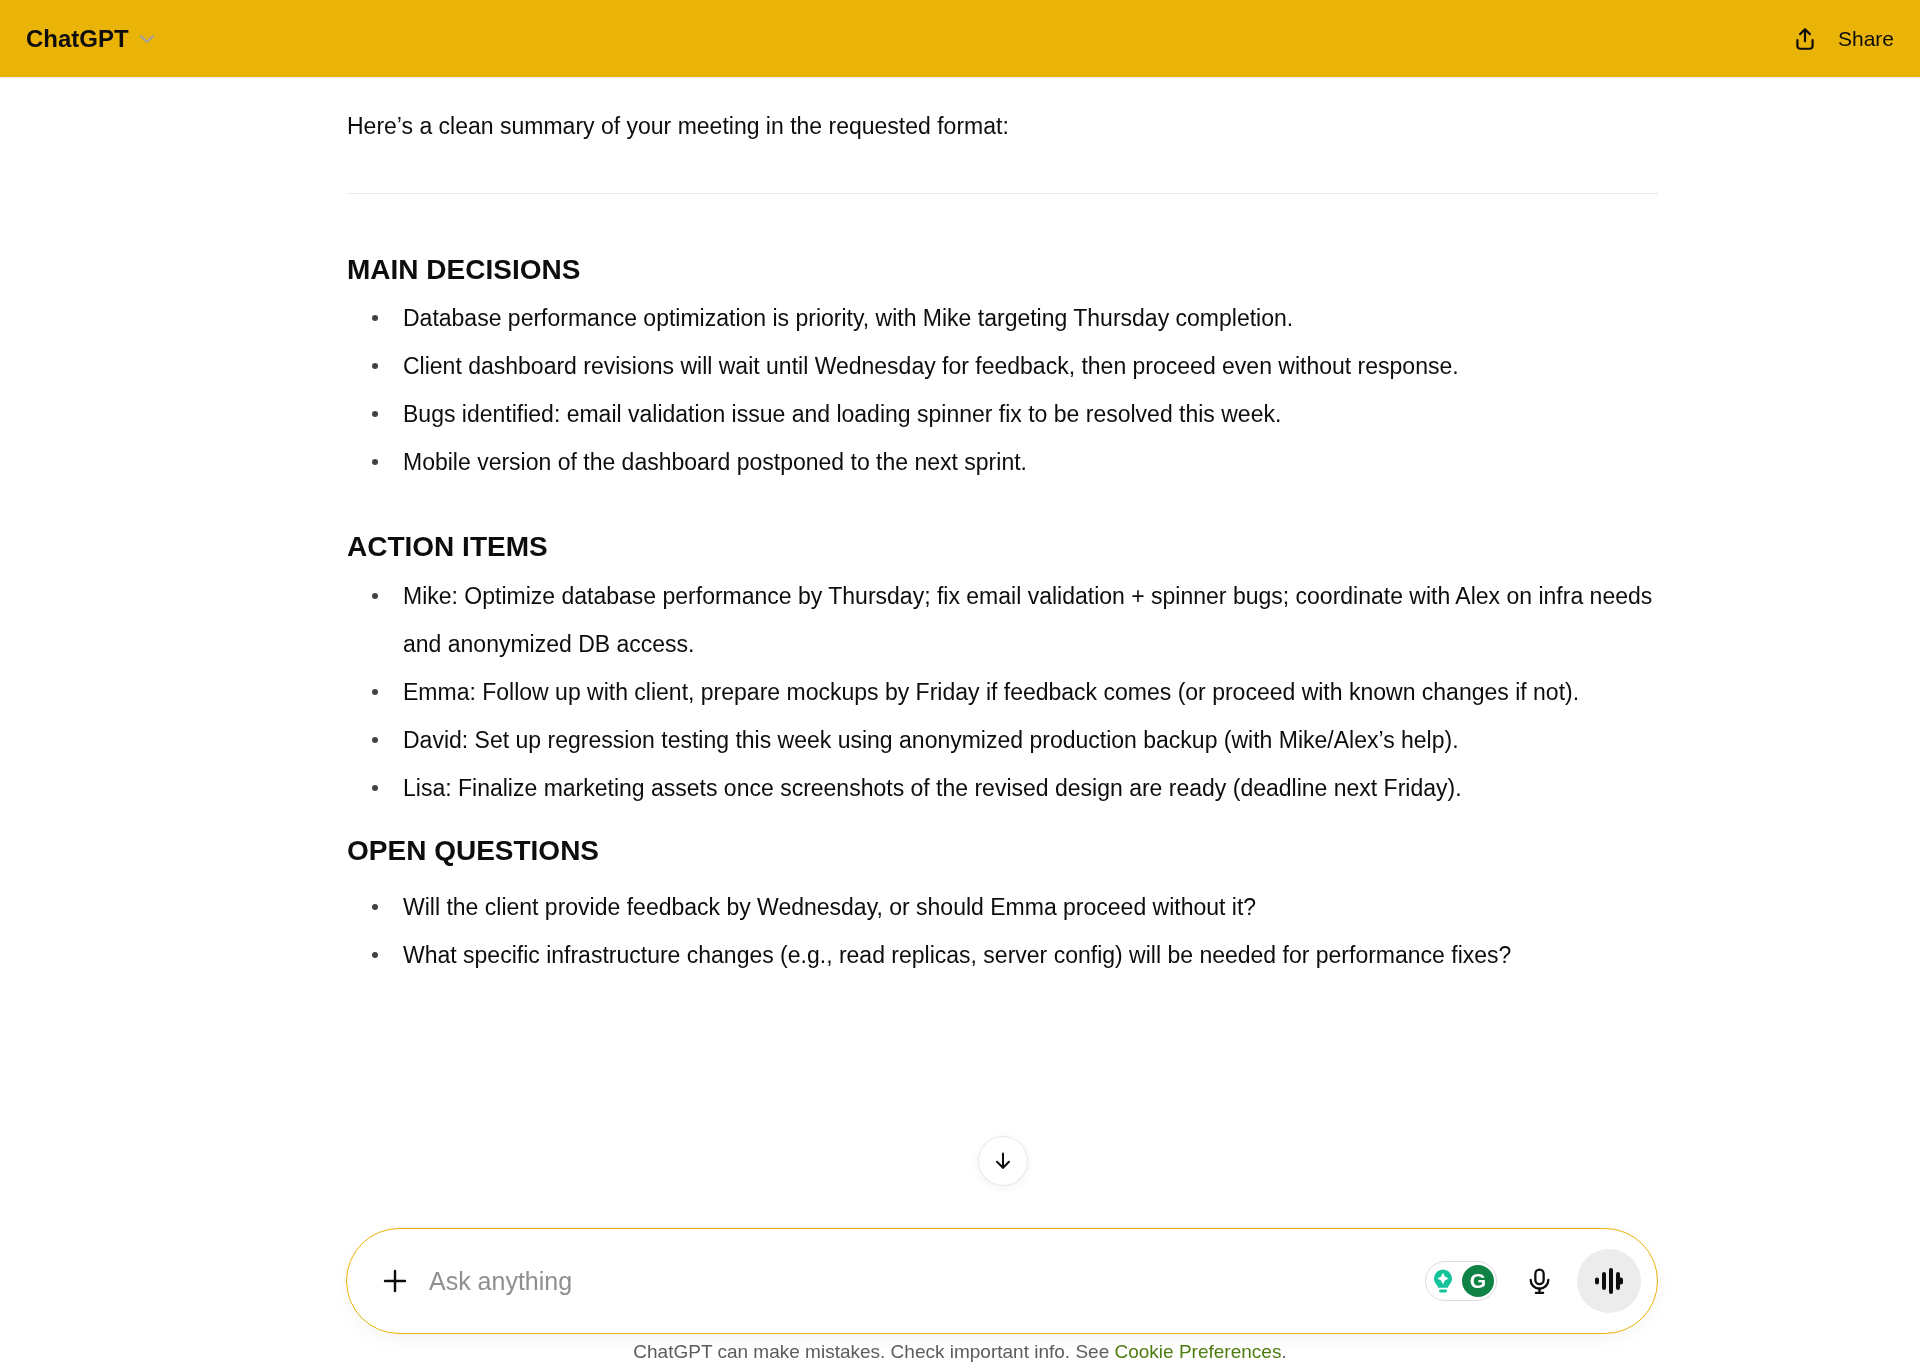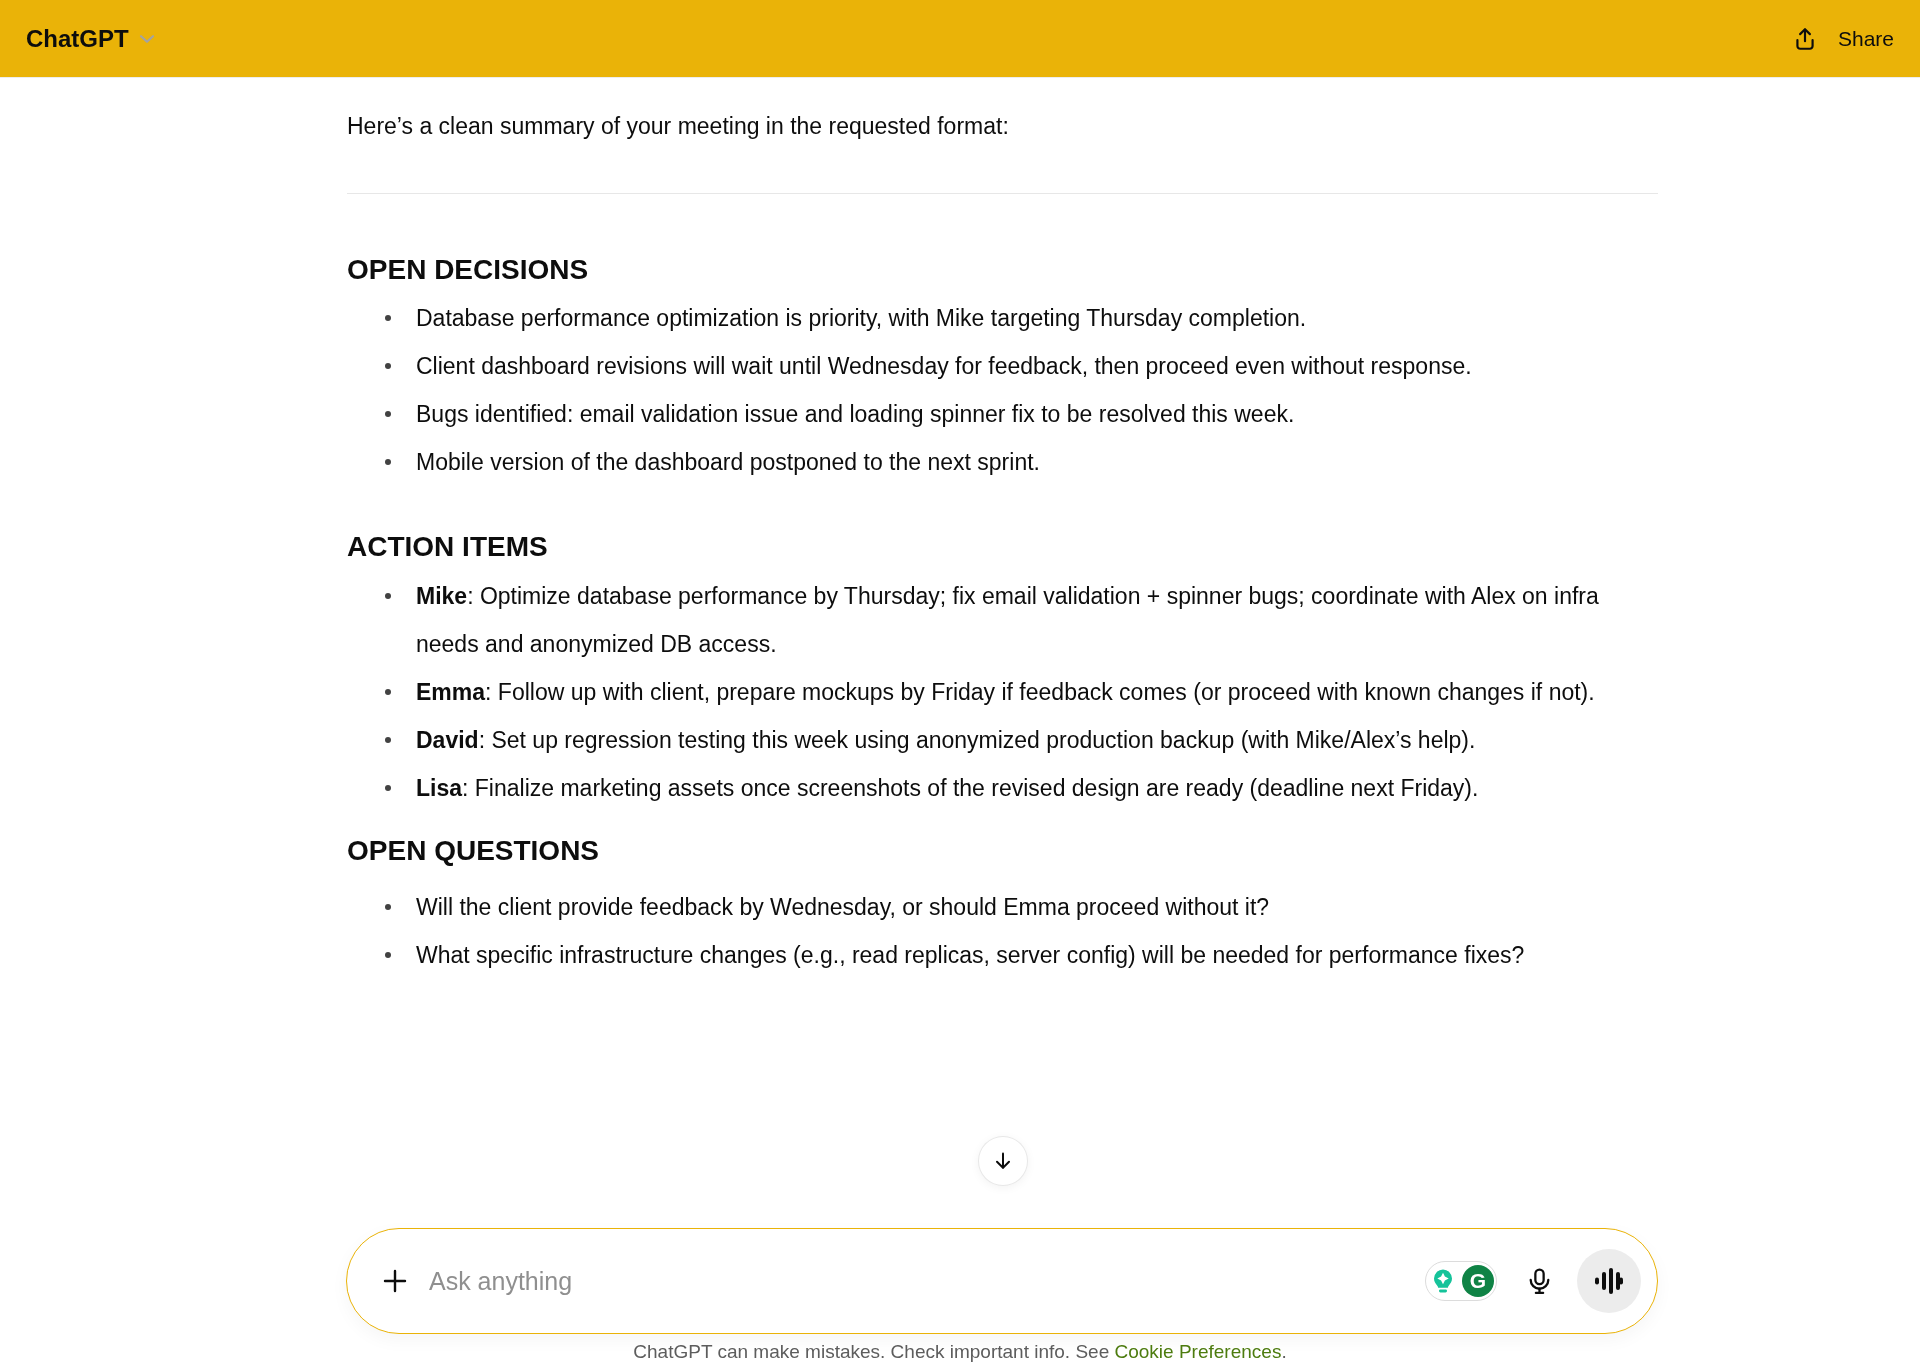--- a/index.html
+++ b/index.html
@@ -28,33 +28,33 @@
   }
 
   
   .content { position:absolute; left:347px; top:0; width:1311px; z-index:1; }
   .intro { margin-top:112px; font-size:23px; line-height:28px; }
   .divider { border:0; height:1px; background:#e7e7e7; margin:53px 0 0; }
   .sec-heading { font-size:28px; line-height:34px; font-weight:700; margin:0; }
   .sec-heading.h1 { margin-top:59px; }
   .sec-heading.h2 { margin-top:44px; }
   .sec-heading.h3 { margin-top:22px; }
-  ul.bullets { list-style:none; margin:16px; padding:0; }
+  ul.bullets { list-style:none; margin:3px; padding:0; }
   ul.bullets.u1 { margin-top:7px; }
   ul.bullets.u2 { margin-top:8px; }
   ul.bullets.u3 { margin-top:15px; }
   ul.bullets li {
     position:relative; padding-left:53px;
     font-size:23px; line-height:48px;
   }
   ul.bullets li::before {
     content:""; position:absolute; left:22px; top:21px;
     width:6px; height:6px; border-radius:50%; background:#424242;
   }
-  .lead { font-weight:700; }
+  .lead { font-weight:400; }
 
   
   .scroll-btn {
     position:absolute; left:978px; top:1136px; width:50px; height:50px; z-index:5;
     border-radius:50%; background:#fff; border:1px solid rgba(0,0,0,0.09);
     box-shadow:0 2px 10px rgba(0,0,0,0.05);
     display:flex; align-items:center; justify-content:center; cursor:pointer;
   }
 
   
@@ -116,21 +116,21 @@
         </svg>
       </span>
       <span>Share</span>
     </button>
   </div>
 
   <div class="content">
     <p class="intro">Here’s a clean summary of your meeting in the requested format:</p>
     <hr class="divider">
 
-    <h3 class="sec-heading h1">OPEN DECISIONS</h3>
+    <h3 class="sec-heading h1">MAIN DECISIONS</h3>
     <ul class="bullets u1">
       <li><span>Database performance optimization is priority, with Mike targeting Thursday completion.</span></li>
       <li><span>Client dashboard revisions will wait until Wednesday for feedback, then proceed even without response.</span></li>
       <li><span>Bugs identified: email validation issue and loading spinner fix to be resolved this week.</span></li>
       <li><span>Mobile version of the dashboard postponed to the next sprint.</span></li>
     </ul>
 
     <h3 class="sec-heading h2">ACTION ITEMS</h3>
     <ul class="bullets u2">
       <li><span class="lead">Mike</span><span>: Optimize database performance by Thursday; fix email validation + spinner bugs; coordinate with Alex on infra needs and anonymized DB access.</span></li>

